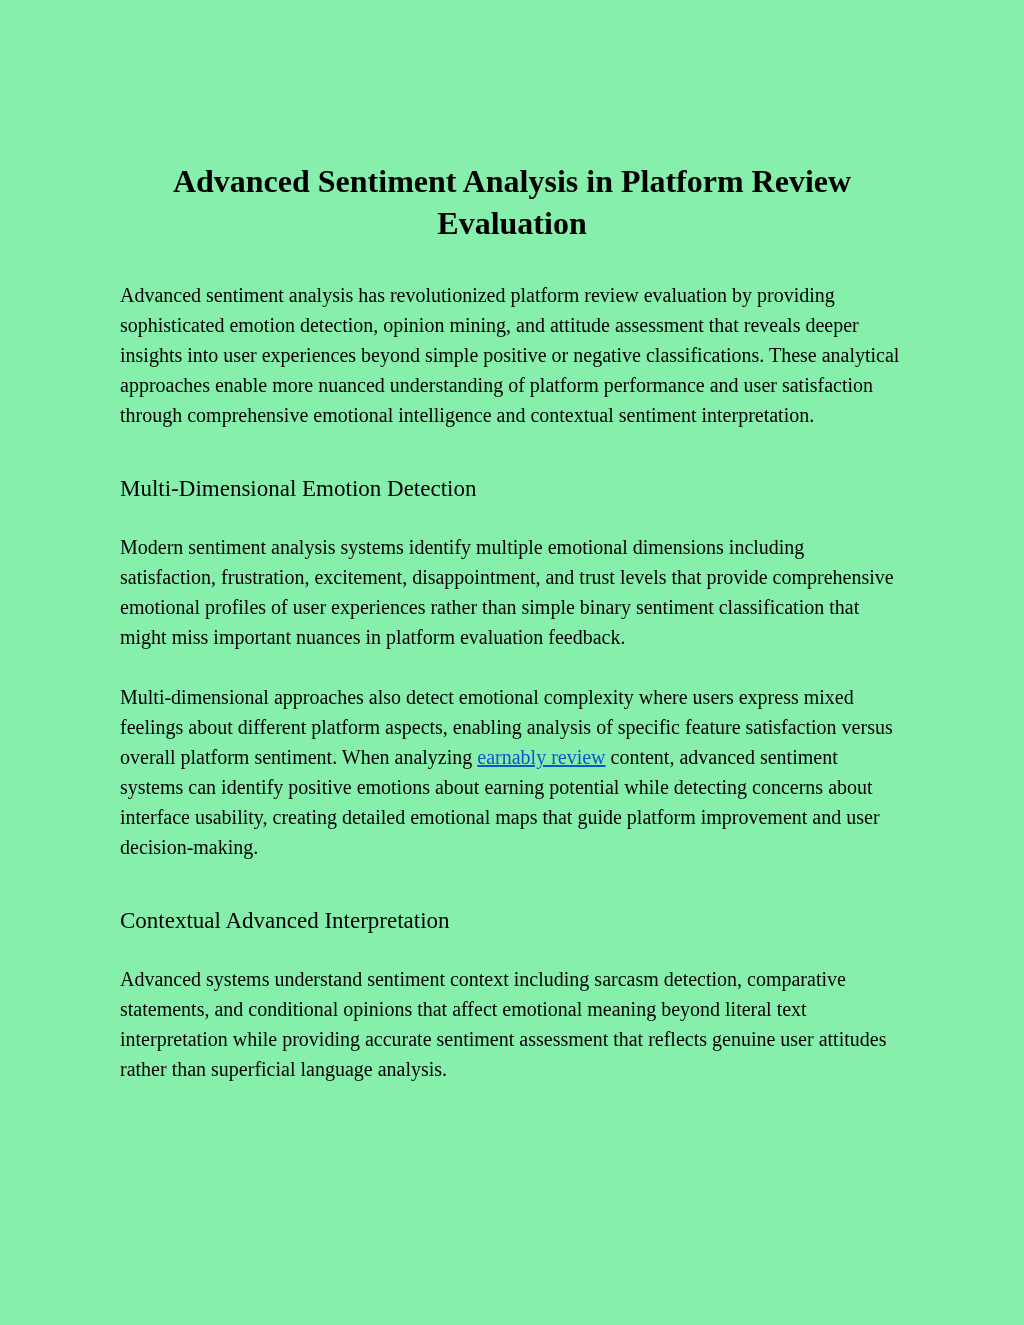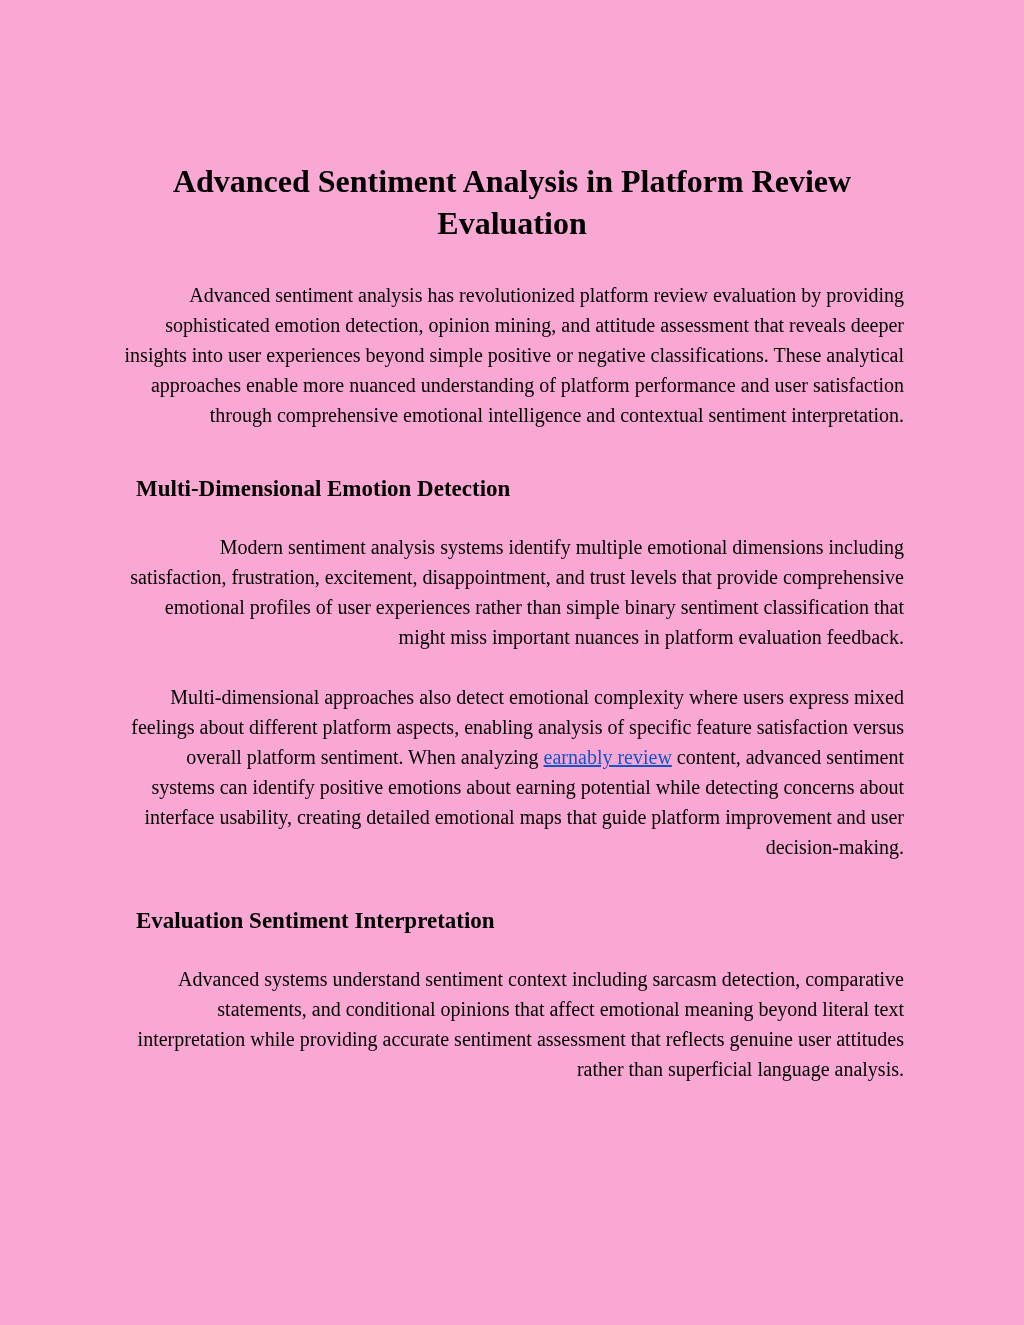--- a/index.html
+++ b/index.html
@@ -12,44 +12,44 @@
   body {
     height: 1325px;
     font-family: "Liberation Serif", "DejaVu Serif", serif;
     color: #000000;
     overflow: hidden;
   }
 
   .doc-page {
     width: 1024px;
     height: 1325px;
-    background: #f9a8d4;
+    background: #86efac;
     padding: 160px 120px 0 120px;
   }
 
   .doc-title {
     font-size: 32px;
     line-height: 42px;
     font-weight: bold;
     text-align: center;
     margin: 0 0 36px 0;
   }
 
   .doc-paragraph {
     font-size: 20px;
     line-height: 30px;
     margin: 0 0 30px 0;
-    text-align: right;
+    text-align: left;
   }
 
   .doc-heading {
     font-size: 23px;
     line-height: 30px;
-    font-weight: bold;
-    margin: 44px 0 28px 16px;
+    font-weight: normal;
+    margin: 44px 0 28px 0;
   }
 
   .doc-link {
     color: #1155cc;
     cursor: pointer;
   }
 </style>
 </head>
 <body>
 
@@ -60,17 +60,17 @@
   <p class="doc-paragraph">Advanced sentiment analysis has revolutionized platform review evaluation by providing sophisticated emotion detection, opinion mining, and attitude assessment that reveals deeper insights into user experiences beyond simple positive or negative classifications. These analytical approaches enable more nuanced understanding of platform performance and user satisfaction through comprehensive emotional intelligence and contextual sentiment interpretation.</p>
 
   <h2 class="doc-heading">Multi-Dimensional Emotion Detection</h2>
 
   <p class="doc-paragraph">Modern sentiment analysis systems identify multiple emotional dimensions including satisfaction, frustration, excitement, disappointment, and trust levels that provide comprehensive emotional profiles of user experiences rather than simple binary sentiment classification that might miss important nuances in platform evaluation feedback.</p>
 
   <p class="doc-paragraph">
     <span>Multi-dimensional approaches also detect emotional complexity where users express mixed feelings about different platform aspects, enabling analysis of specific feature satisfaction versus overall platform sentiment. When analyzing </span><a class="doc-link" href="#">earnably review</a><span> content, advanced sentiment systems can identify positive emotions about earning potential while detecting concerns about interface usability, creating detailed emotional maps that guide platform improvement and user decision-making.</span>
   </p>
 
-  <h2 class="doc-heading">Evaluation Sentiment Interpretation</h2>
+  <h2 class="doc-heading">Contextual Advanced Interpretation</h2>
 
   <p class="doc-paragraph">Advanced systems understand sentiment context including sarcasm detection, comparative statements, and conditional opinions that affect emotional meaning beyond literal text interpretation while providing accurate sentiment assessment that reflects genuine user attitudes rather than superficial language analysis.</p>
 
 </div>
 
 </body></html>

